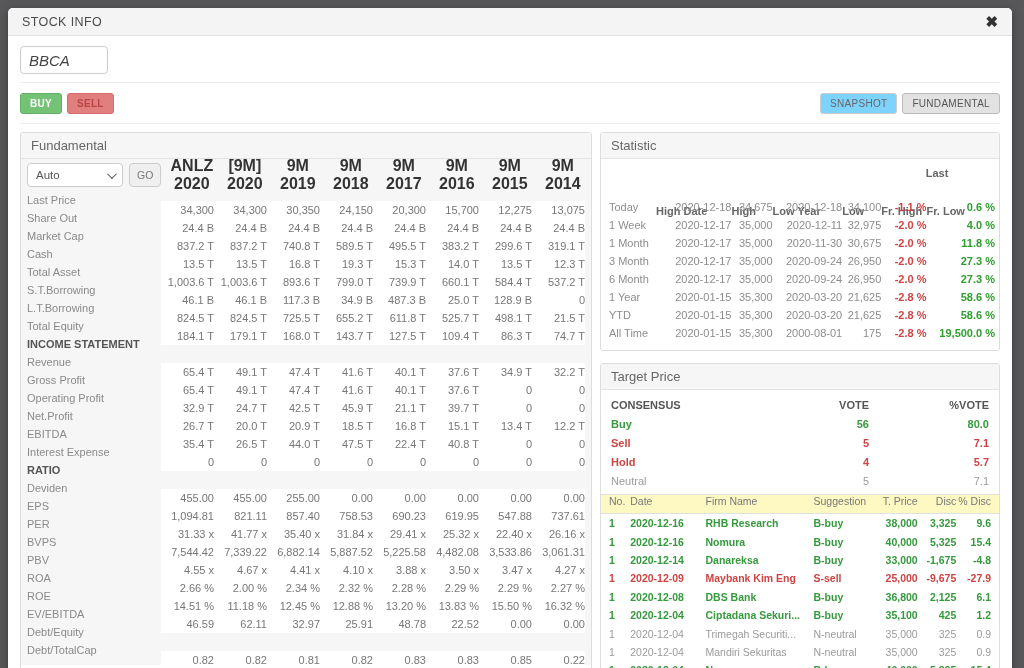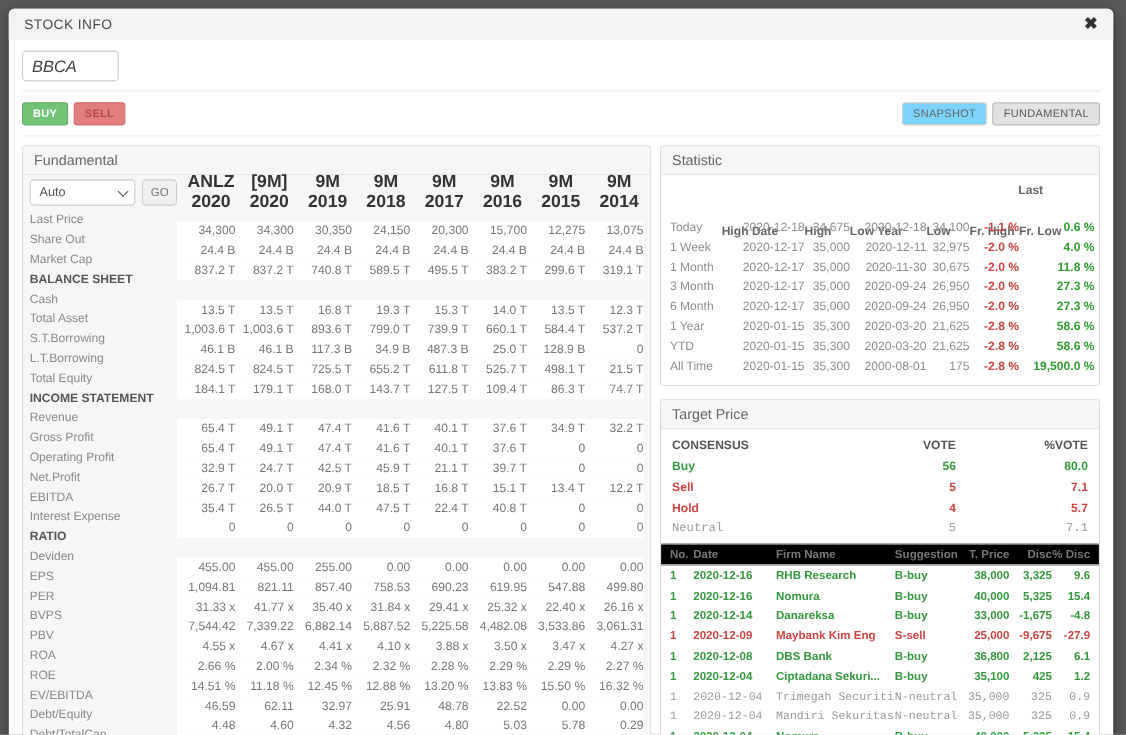--- a/index.html
+++ b/index.html
@@ -69,35 +69,35 @@
   .tp-panel { margin-top:12px; flex:1; }
   .tp-consensus { padding:6px 10px 4px 10px; }
   .tpc-head { display:flex; height:18px; align-items:center; }
   .tpc-head span { font-size:11px; font-weight:bold; color:#555; }
   .tpc-label { flex:1; text-align:left; }
   .tpc-vote { width:110px; text-align:right; }
   .tpc-pct { width:120px; text-align:right; }
   .tpc-row { display:flex; height:19px; align-items:center; font-size:11px; color:#888; }
   .tpc-row .tpc-label, .tpc-row .tpc-vote, .tpc-row .tpc-pct { font-size:11px; }
 
-  .tpt-head { display:flex; height:20px; align-items:center; background:#000000;
-              border-top:1px solid #e0e0e0; border-bottom:1px solid #e0e0e0; padding:0 8px;font-weight:bold; }
+  .tpt-head { display:flex; height:20px; background:#fef9c3;
+              border-top:1px solid #e0e0e0; border-bottom:1px solid #e0e0e0; padding:0 8px; }
   .tpt-head span { font-size:10.5px; color:#777; }
   .tpt-row { display:flex; height:18.4px; align-items:center; padding:0 8px; font-size:10.5px; color:#888; }
   .c-no { width:22px; text-align:left; }
   .c-date { width:78px; text-align:left; }
   .c-firm { width:112px; text-align:left; white-space:nowrap; overflow:hidden; }
   .c-sugg { width:66px; text-align:left; }
   .c-price { width:42px; text-align:right; }
   .c-disc { width:40px; text-align:right; }
   .c-pct { width:36px; text-align:right; }
 
   .tone-green { color:#359a3d; font-weight:bold; }
   .tone-red { color:#cc4444; font-weight:bold; }
-  .tone-gray { color:#9b9b9b;font-family:Liberation Mono, monospace; }
+  .tone-gray { color:#9b9b9b; }
 </style>
 </head>
 <body>
 
 <div class="modal">
   <div class="modal-header">
     <span class="modal-title">STOCK INFO</span>
     <span class="close-btn">✖</span>
   </div>
   <div class="modal-body">
@@ -173,21 +173,20 @@
                   <span class="f-cell">740.8 T</span>
                   <span class="f-cell">589.5 T</span>
                   <span class="f-cell">495.5 T</span>
                   <span class="f-cell">383.2 T</span>
                   <span class="f-cell">299.6 T</span>
                   <span class="f-cell">319.1 T</span>
                 </div>
               </div>
             </div>
 
-          <div class="f-section">BALANCE SHEET</div>
           <div>
 
               <div class="f-row">
                 <div class="f-label">Cash</div>
                 <div class="f-vals">
                   <span class="f-cell">13.5 T</span>
                   <span class="f-cell">13.5 T</span>
                   <span class="f-cell">16.8 T</span>
                   <span class="f-cell">19.3 T</span>
                   <span class="f-cell">15.3 T</span>
@@ -362,21 +361,21 @@
               <div class="f-row">
                 <div class="f-label">EPS</div>
                 <div class="f-vals">
                   <span class="f-cell">1,094.81</span>
                   <span class="f-cell">821.11</span>
                   <span class="f-cell">857.40</span>
                   <span class="f-cell">758.53</span>
                   <span class="f-cell">690.23</span>
                   <span class="f-cell">619.95</span>
                   <span class="f-cell">547.88</span>
-                  <span class="f-cell">499.80</span>
+                  <span class="f-cell">737.61</span>
                 </div>
               </div>
 
               <div class="f-row">
                 <div class="f-label">PER</div>
                 <div class="f-vals">
                   <span class="f-cell">31.33 x</span>
                   <span class="f-cell">41.77 x</span>
                   <span class="f-cell">35.40 x</span>
                   <span class="f-cell">31.84 x</span>
@@ -452,30 +451,20 @@
                   <span class="f-cell">25.91</span>
                   <span class="f-cell">48.78</span>
                   <span class="f-cell">22.52</span>
                   <span class="f-cell">0.00</span>
                   <span class="f-cell">0.00</span>
                 </div>
               </div>
 
               <div class="f-row">
                 <div class="f-label">Debt/Equity</div>
-                <div class="f-vals">
-                  <span class="f-cell">4.48</span>
-                  <span class="f-cell">4.60</span>
-                  <span class="f-cell">4.32</span>
-                  <span class="f-cell">4.56</span>
-                  <span class="f-cell">4.80</span>
-                  <span class="f-cell">5.03</span>
-                  <span class="f-cell">5.78</span>
-                  <span class="f-cell">0.29</span>
-                </div>
               </div>
 
               <div class="f-row">
                 <div class="f-label">Debt/TotalCap</div>
                 <div class="f-vals">
                   <span class="f-cell">0.82</span>
                   <span class="f-cell">0.82</span>
                   <span class="f-cell">0.81</span>
                   <span class="f-cell">0.82</span>
                   <span class="f-cell">0.83</span>

